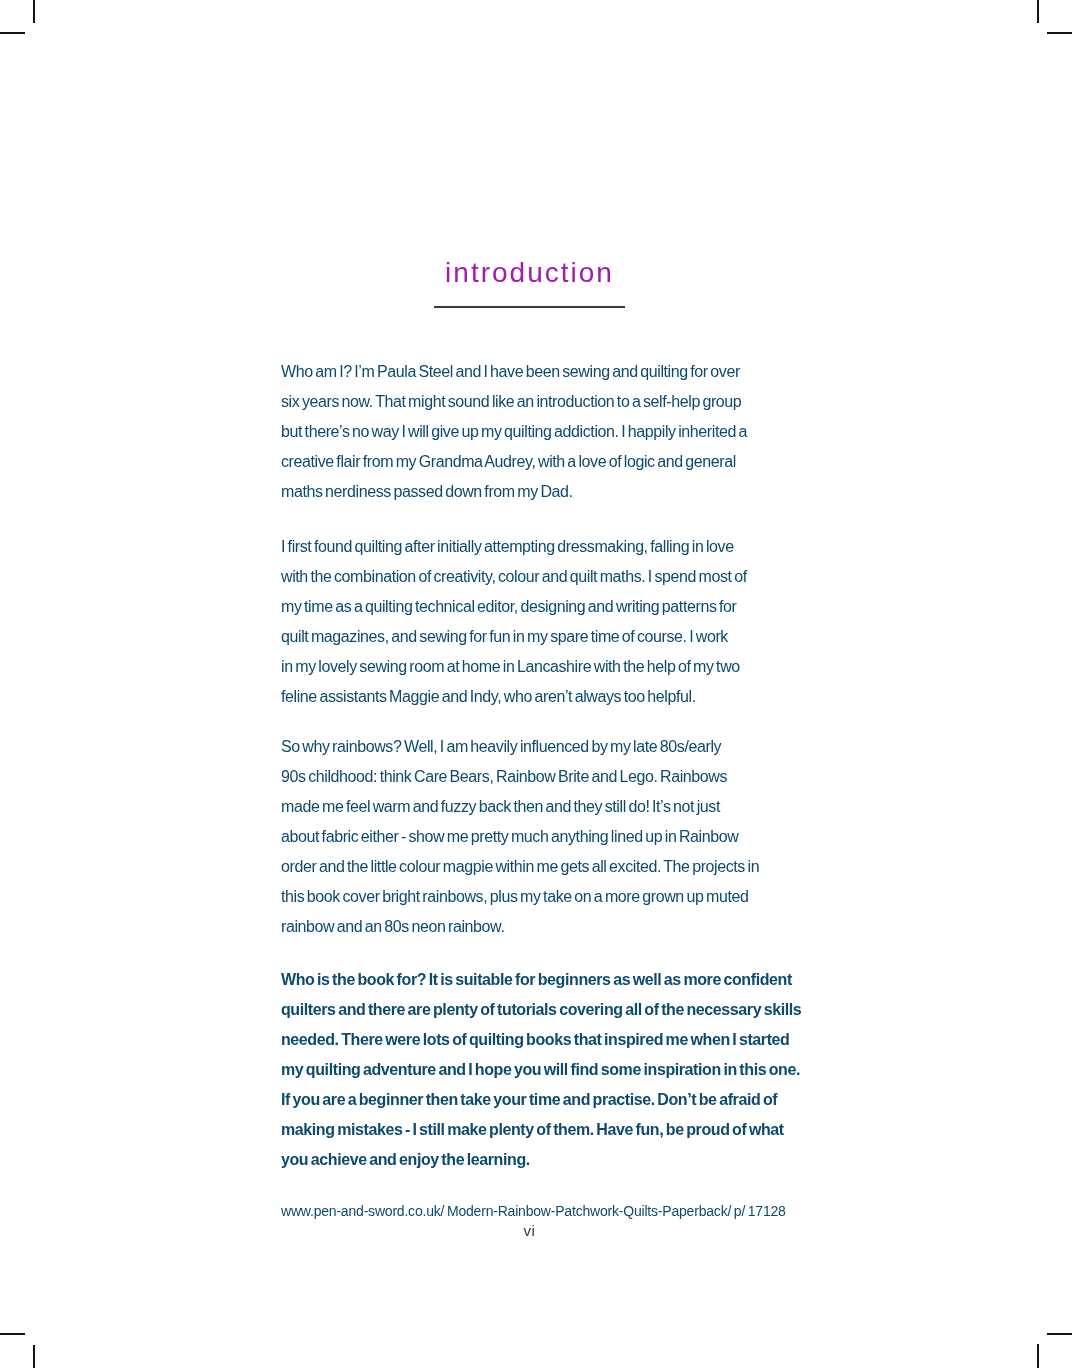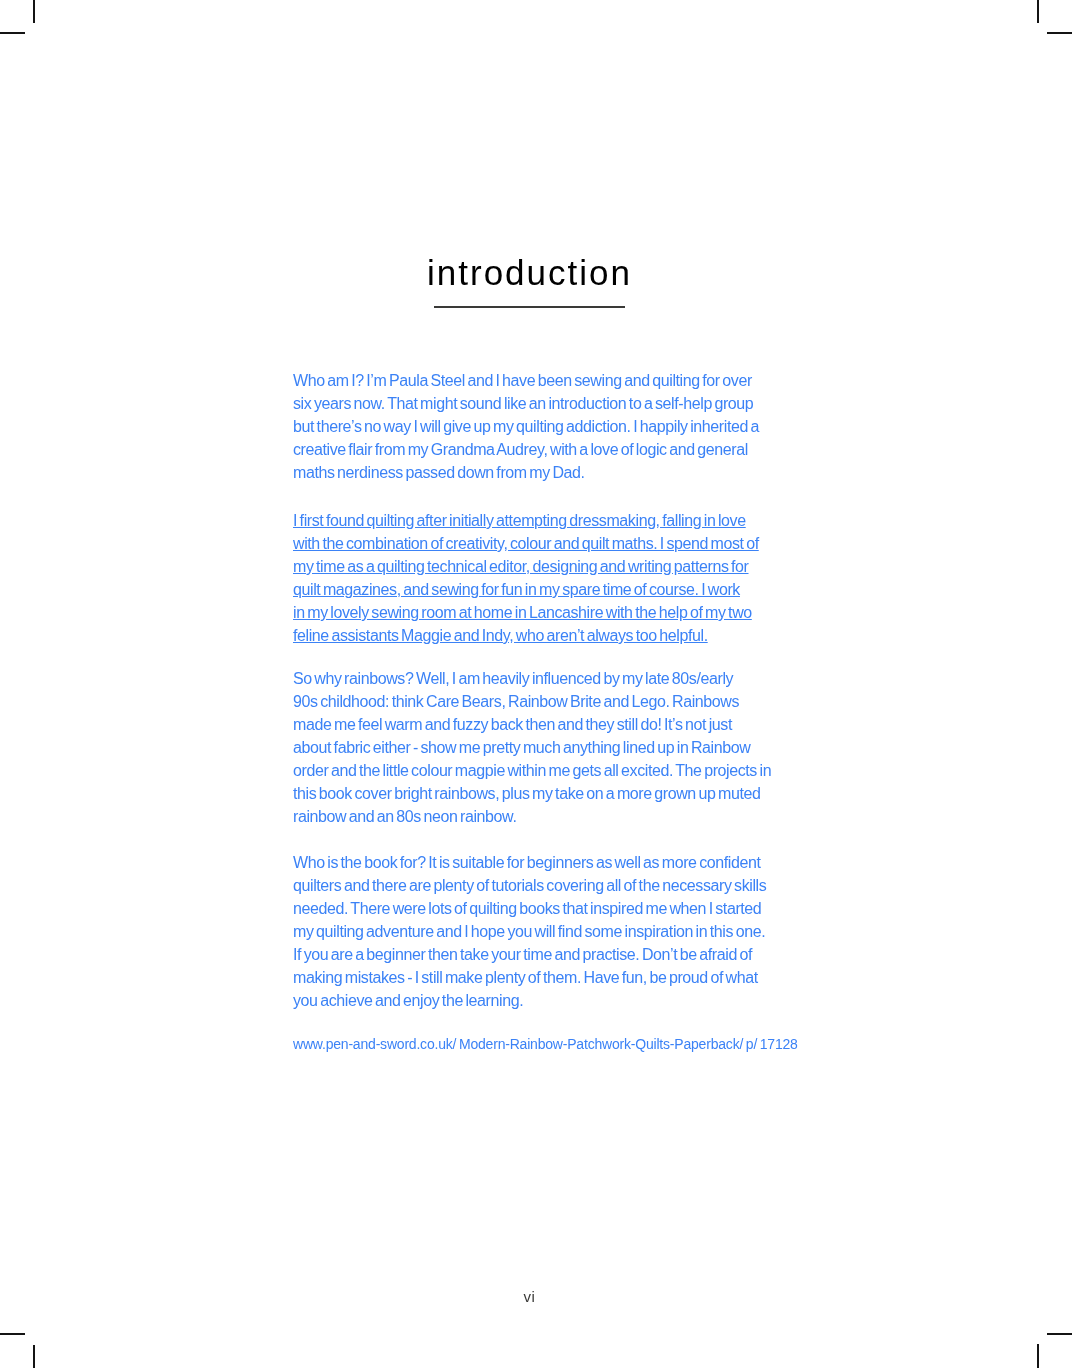--- a/index.html
+++ b/index.html
@@ -34,66 +34,66 @@
   
   .chapter-header {
     position: absolute;
     left: 281px;
     top: 252px;
     width: 497px;
     text-align: center;
   }
   .chapter-title {
     margin: 0;
-    font-size: 35px;
+    font-size: 28px;
     font-weight: 400;
     letter-spacing: 2px;
     line-height: 42px;
-    color: #000000;
+    color: #a21caf;
   }
   .title-rule {
     width: 191px;
     height: 2px;
     background: #3a3a38;
     margin: 12px auto 0 auto;
   }
 
   
   .body-copy {
     position: absolute;
     left: 281px;
     top: 357px;
     width: 497px;
   }
   .body-copy p {
-    margin: 12px;
+    margin: 0;
     font-size: 16px;
-    line-height: 23px;
+    line-height: 30px;
     letter-spacing: -0.4px;
     word-spacing: -1.5px;
     white-space: pre;        
-    color: #3b82f6;
+    color: #0c4a6e;
   }
   .body-copy p.para-1 { margin-bottom: 25px; }
-  .body-copy p.para-2 { margin-bottom: 20px; text-decoration: underline; }
+  .body-copy p.para-2 { margin-bottom: 20px; }
   .body-copy p.para-3 { margin-bottom: 23px; }
-  .body-copy p.para-4 { margin-bottom: 21px; }
+  .body-copy p.para-4 { margin-bottom: 21px; font-weight: bold; }
   .body-copy p.download-note { margin-bottom: 3px; }
   .body-copy p.download-url {
     font-size: 14px;
     font-weight: 400;
     letter-spacing: -0.2px;
     word-spacing: -1px;
   }
 
   
   .folio {
     position: absolute;
     left: 281px;
-    top: 1288px;
+    top: 1222px;
     width: 497px;
     text-align: center;
     font-size: 15px;
     letter-spacing: 0.5px;
     color: #3a3a38;
   }
 </style>
 </head>
 <body>
 

